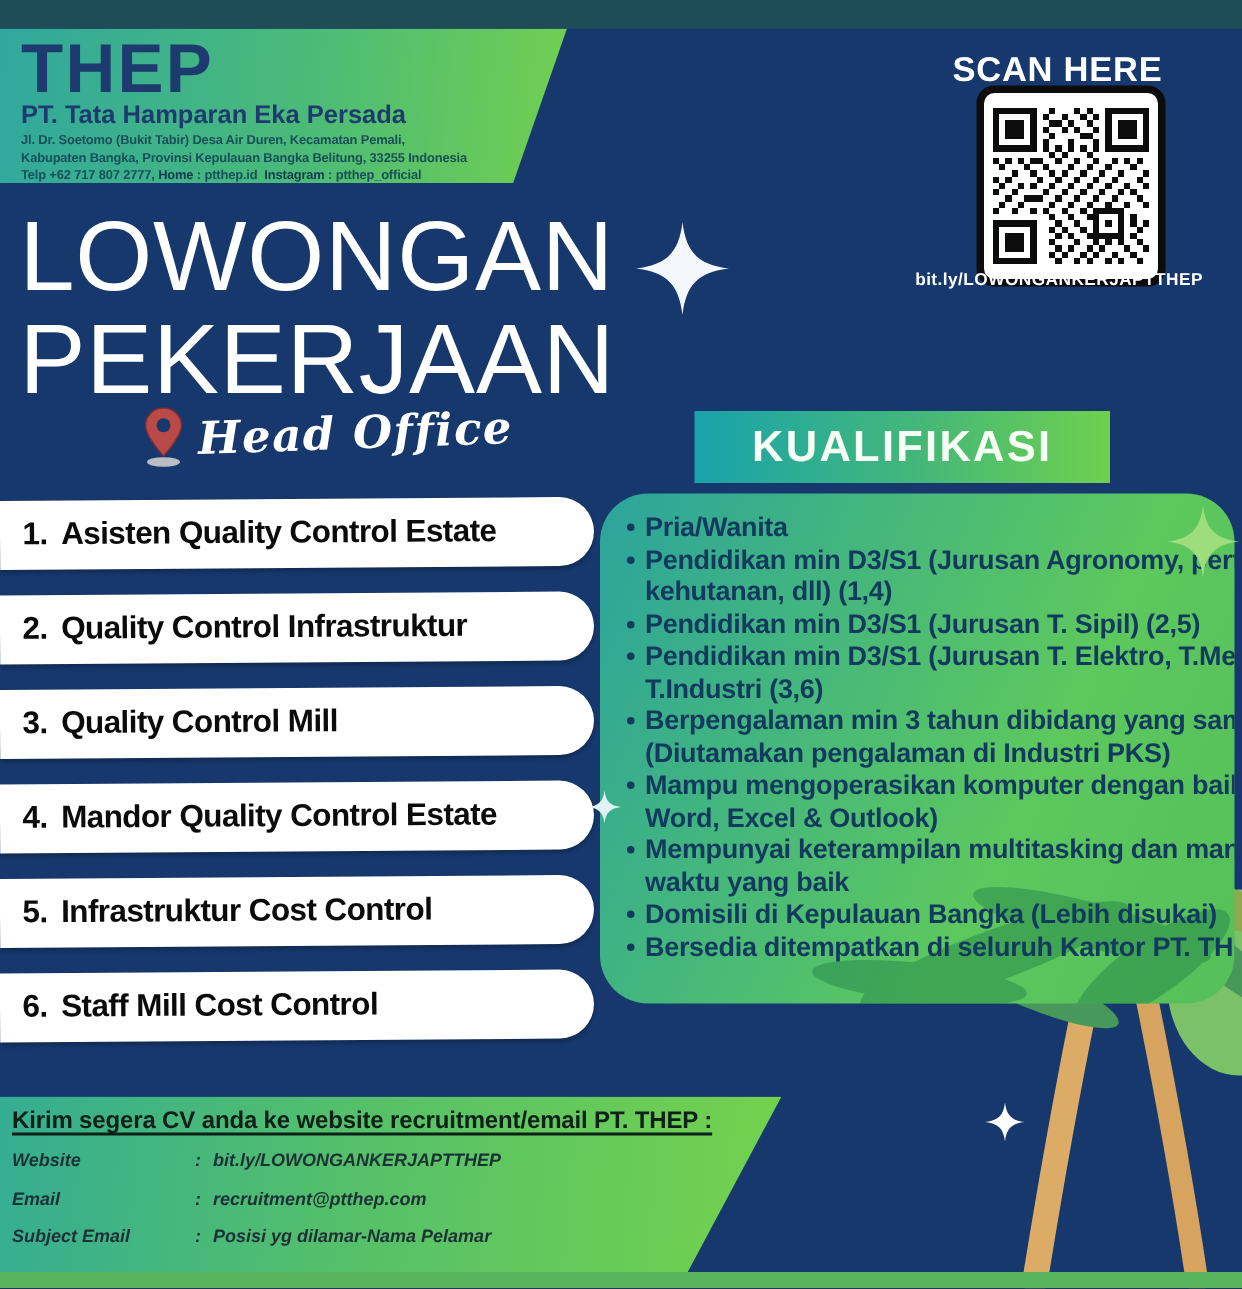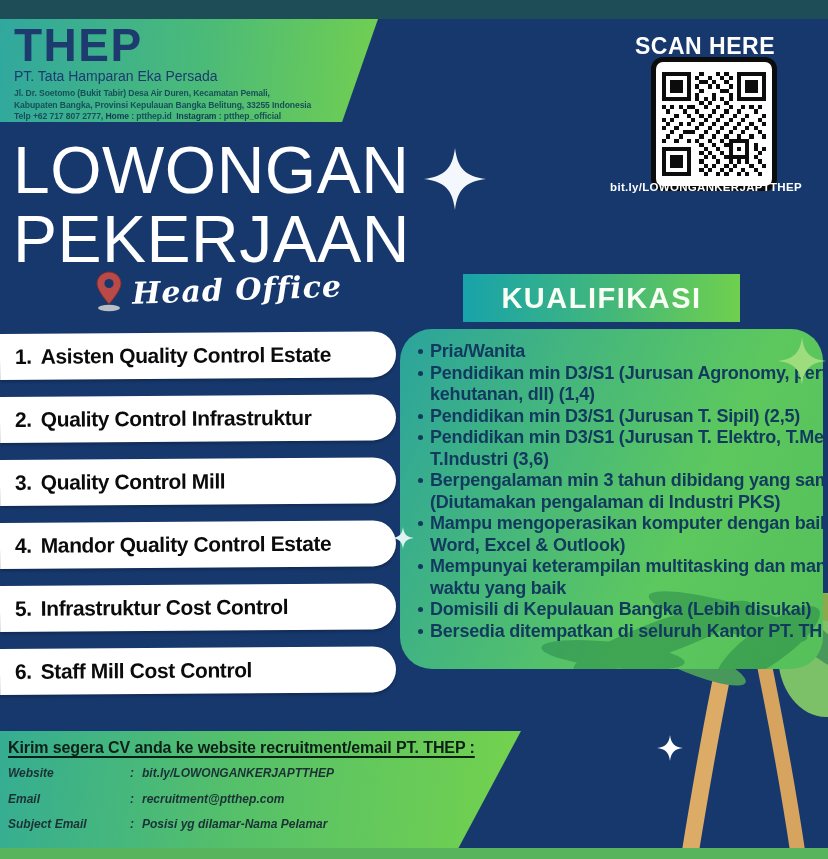--- a/index.html
+++ b/index.html
@@ -13,21 +13,21 @@
   .bottom-strip{position:absolute;left:0;top:848px;width:828px;height:11px;background:#58b55e;z-index:5;}
 
   
   .header-band{
     position:absolute;left:0;top:19px;width:378px;height:103px;z-index:3;
     background:linear-gradient(95deg,#30a89e 0%,#4cbb77 55%,#72cf50 100%);
     clip-path:polygon(0 0,100% 0,90.5% 100%,0 100%);
     padding:5px 0 0 14px; box-sizing:border-box;
   }
   .logo{font-size:46px;line-height:42px;font-weight:900;letter-spacing:1.5px;color:#1d3b6e;}
-  .company{font-size:14px;line-height:19px;font-weight:400;color:#1d3b6e;margin-top:1px;}
+  .company{font-size:17px;line-height:19px;font-weight:700;color:#1d3b6e;margin-top:1px;}
   .addr{font-size:8.6px;line-height:11.5px;font-weight:700;color:#175058;margin-top:2px;letter-spacing:-0.1px;}
   .addr .b{font-weight:900;color:#133c50;}
 
   
   .scan-title{position:absolute;left:620px;top:33px;width:170px;text-align:center;
     font-size:23px;font-weight:800;color:#ffffff;letter-spacing:0.5px;z-index:3;}
   .qr-box{position:absolute;left:651px;top:57px;width:104px;height:112px;background:#ffffff;
     border:5px solid #0c0c0c;border-radius:12px;padding:6px;z-index:3;}
   .qr-box svg{width:100%;height:100%;display:block;}
   .bitly{position:absolute;left:600px;top:181px;width:212px;text-align:center;

